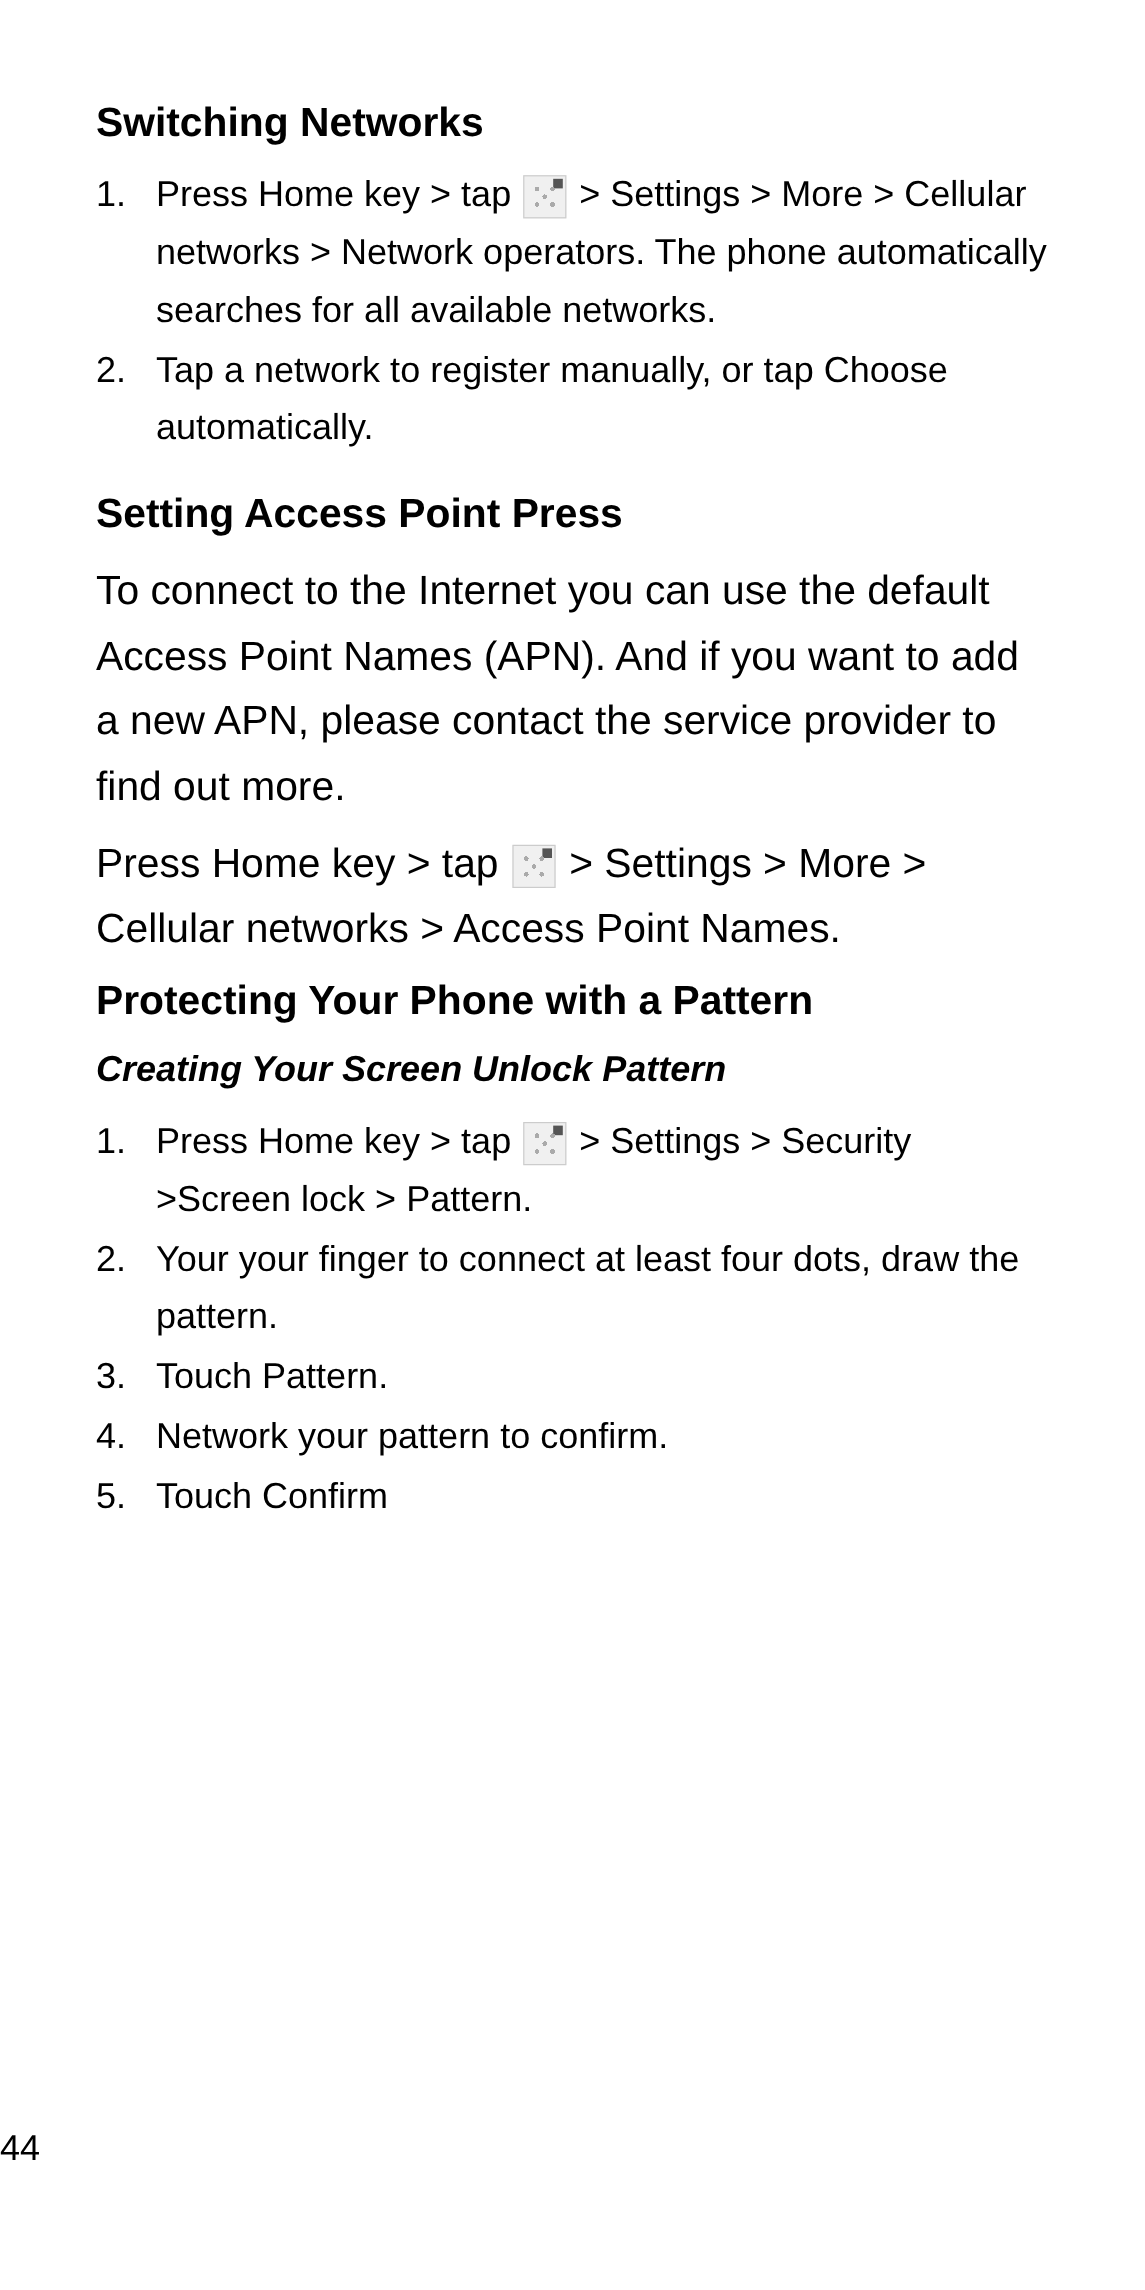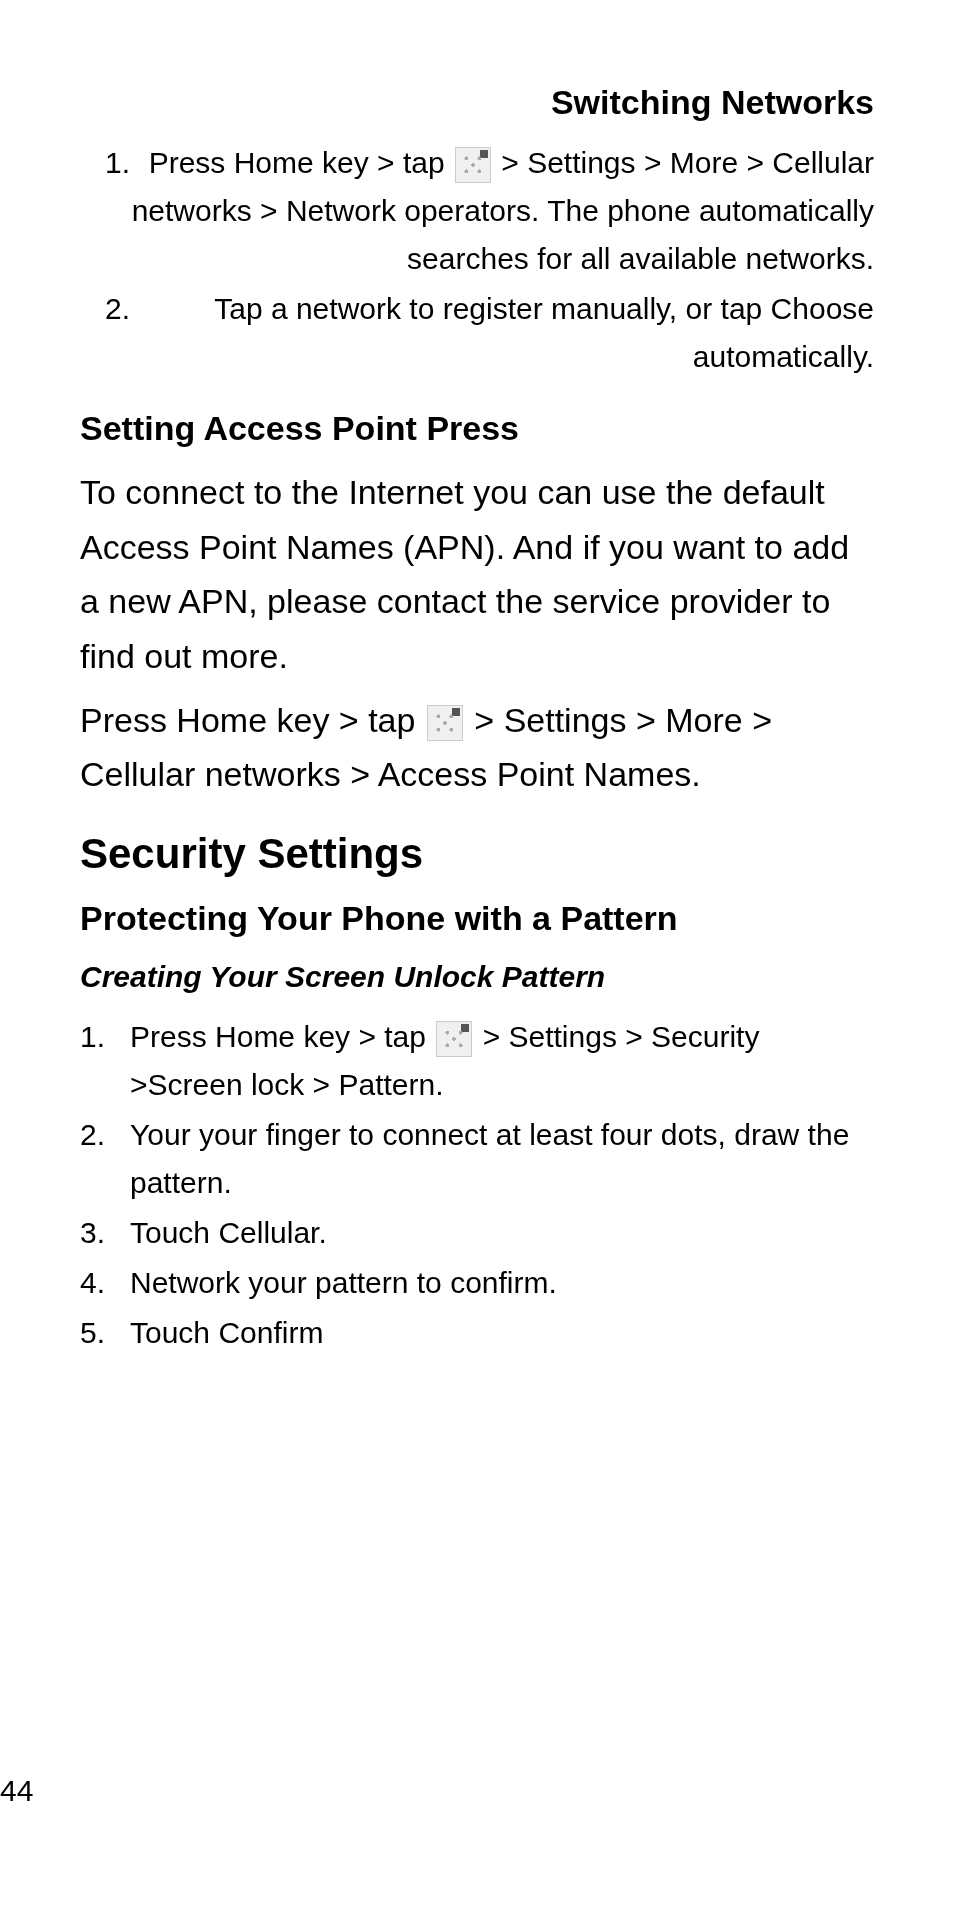--- a/index.html
+++ b/index.html
@@ -85,21 +85,21 @@
         radial-gradient(circle at 50% 50%, #aaa 2px, transparent 2px);
     }
     .page-number {
       position: absolute;
       bottom: 100px;
       left: 0;
       right: 0;
       text-align: left;
       font-size: 30px;
     }
-    .sec1 { margin-bottom: 25px; text-align: right; }
+    .sec1 { margin-bottom: 25px; }
     .sec2 { margin-bottom: 10px; }
   </style>
 </head>
 <body>
 
 <div class="sec1">
   <h2>Switching Networks</h2>
   <ol>
     <li>
       <span class="num">1.</span>
@@ -118,41 +118,40 @@
 
 <div class="sec2">
   <h2>Setting Access Point Press</h2>
   <p>To connect to the Internet you can use the default Access Point Names (APN). And if you want to add a new APN, please contact the service provider to find out more.</p>
   <p>
     <span>Press </span><span class="bold">Home key &gt; </span><span>tap </span><span class="apps-icon"></span><span class="bold"> &gt; Settings &gt; More &gt; Cellular networks &gt; Access Point Names</span><span>.</span>
   </p>
 </div>
 
 <div>
-  <h1>Security Settings</h1>
 </div>
 
 <div>
   <h2>Protecting Your Phone with a Pattern</h2>
   <h3>Creating Your Screen Unlock Pattern</h3>
   <ol>
     <li>
       <span class="num">1.</span>
       <span class="content">
         <span>Press </span><span class="bold">Home key &gt; </span><span>tap </span><span class="apps-icon"></span><span class="bold"> &gt; Settings &gt; Security &gt;Screen lock &gt; Pattern</span><span>.</span>
       </span>
     </li>
     <li>
       <span class="num">2.</span>
       <span class="content">Your your finger to connect at least four dots, draw the pattern.</span>
     </li>
     <li>
       <span class="num">3.</span>
       <span class="content">
-        <span>Touch </span><span class="bold">Cellular</span><span>.</span>
+        <span>Touch </span><span class="bold">Pattern</span><span>.</span>
       </span>
     </li>
     <li>
       <span class="num">4.</span>
       <span class="content">Network your pattern to confirm.</span>
     </li>
     <li>
       <span class="num">5.</span>
       <span class="content">
         <span>Touch </span><span class="bold">Confirm</span>

